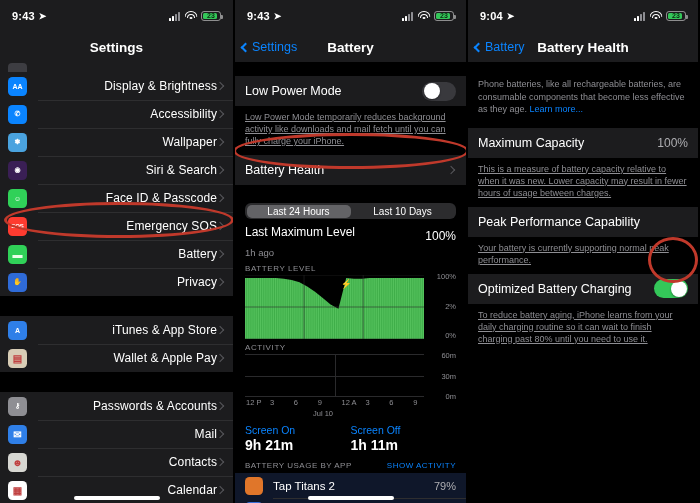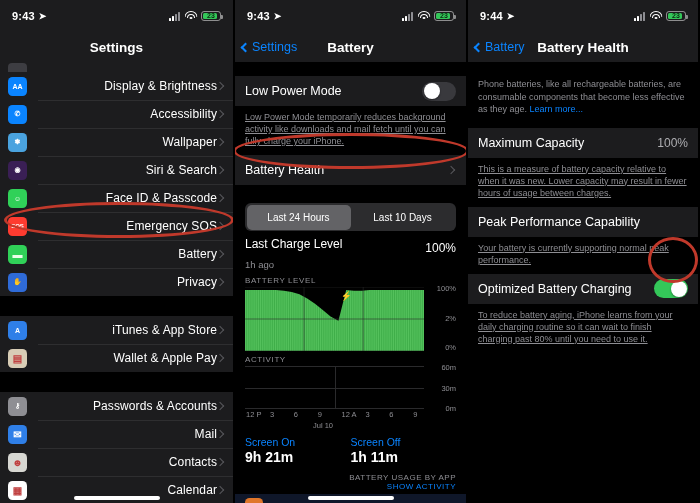--- a/index.html
+++ b/index.html
@@ -75,21 +75,21 @@
   .cell { background:#1c1c1e; padding:0 10px; display:flex; align-items:center; height:30px; }
   .cell-title { color:#fff; font-size:12.5px; flex:1; }
   .footnote { color:#8e8e93; font-size:9px; line-height:12px; padding:5px 10px 8px;text-decoration:underline; }
   .toggle { width:34px; height:19px; border-radius:10px; background:#39393d;
      position:relative; flex:none; }
   .toggle i { position:absolute; top:1.5px; left:1.5px; width:16px; height:16px;
      border-radius:50%; background:#fff; box-shadow:0 1px 2px rgba(0,0,0,.4); }
   .toggle.on { background:#34c759; }
   .toggle.on i { left:16.5px; }
 
-  .seg { margin:8px 10px 0; height:28px; background:#2c2c2e; border-radius:6px;
+  .seg { margin:8px 10px 0; height:16px; background:#2c2c2e; border-radius:6px;
      display:flex; padding:1.5px; }
   .seg div { flex:1; display:flex; align-items:center; justify-content:center;
      font-size:10px; color:#fff; border-radius:5px; }
   .seg div.active { background:#636366; }
 
   .charge-row { display:flex; align-items:flex-start; padding:6px 10px 2px; }
   .charge-l { flex:1; }
   .charge-title { color:#fff; font-size:12px; }
   .charge-sub { color:#8e8e93; font-size:9.5px; margin-top:8px; }
   .charge-pct { color:#fff; font-size:12px; padding-top:4px; }
@@ -110,21 +110,21 @@
   .bar s { display:block; background:#64b5f6; }
   .xaxis { position:absolute; left:0; right:32px; bottom:0; height:12px; }
   .xtick { position:absolute; font-size:7.5px; color:#8e8e93; }
   .datelab { font-size:7.5px; color:#8e8e93; padding-left:78px; margin-top:-1px;}
 
   .screen-row { display:flex; padding:6px 10px 4px; }
   .screen-col { flex:1; }
   .screen-k { color:#0a84ff; font-size:10.5px; }
   .screen-v { color:#fff; font-size:14px; font-weight:bold; margin-top:1px; }
 
-  .sect-head { display:flex; align-items:flex-end; padding:4px 10px 3px;flex-direction:column; }
+  .sect-head { display:flex; align-items:flex-end; padding:4px 10px 3px; }
   .sect-head span:first-child { color:#8e8e93; font-size:8px; letter-spacing:.5px; flex:1; }
   .sect-head span:last-child { color:#0a84ff; font-size:8px; letter-spacing:.5px; }
   .usage-row { display:flex; align-items:center; background:#0f172a; height:25px; padding-left:10px; position:relative;}
   .usage-row + .usage-row::before{content:"";position:absolute;left:38px;right:0;top:0;height:1px;background:#2e2e30;}
   .usage-name { margin-left:10px; color:#fff; font-size:11.5px; flex:1; }
   .usage-pct { color:#aeaeb2; font-size:11px; margin-right:10px; }
 
   
   .p3-intro { color:#8e8e93; font-size:9px; line-height:12.5px; padding:16px 10px 12px; }
   .lnk { color:#0a84ff; }
@@ -322,21 +322,21 @@
 
       <div class="gap" style="height:10px"></div>
 
       <div class="seg">
         <div class="active">Last 24 Hours</div>
         <div>Last 10 Days</div>
       </div>
 
       <div class="charge-row">
         <div class="charge-l">
-          <div class="charge-title">Last Charge Level</div>
+          <div class="charge-title">Last Maximum Level</div>
           <div class="charge-sub">1h ago</div>
         </div>
         <div class="charge-pct">100%</div>
       </div>
 
       <div class="chart-label">BATTERY LEVEL</div>
       <div class="chartbox lvl">
         <div class="plot" id="lvl-plot">
             <svg class="lvl-svg" viewBox="0 0 191 64" preserveAspectRatio="none">
               <defs>
@@ -511,21 +511,21 @@
     </div>
 
     <div class="home-ind"></div>
 
     <div class="annot" style="left:-2px; top:133px; width:236px; height:36px;"></div>
   </div>
 
   <div class="phone p3">
 
     <div class="statusbar">
-      <span class="sb-time">9:44</span>
+      <span class="sb-time">9:04</span>
       <span class="sb-loc">➤</span>
       <span class="sb-right">
         <span class="sig">
             <i></i>
             <i></i>
             <i></i>
             <i></i>
           </span>
         <span class="wifi">
             <span></span>

